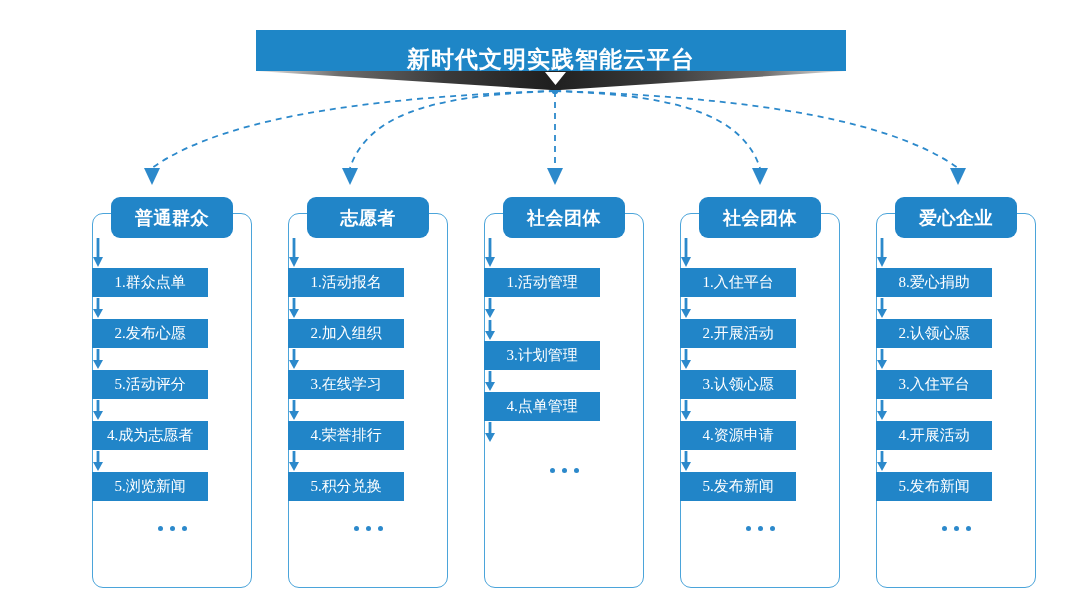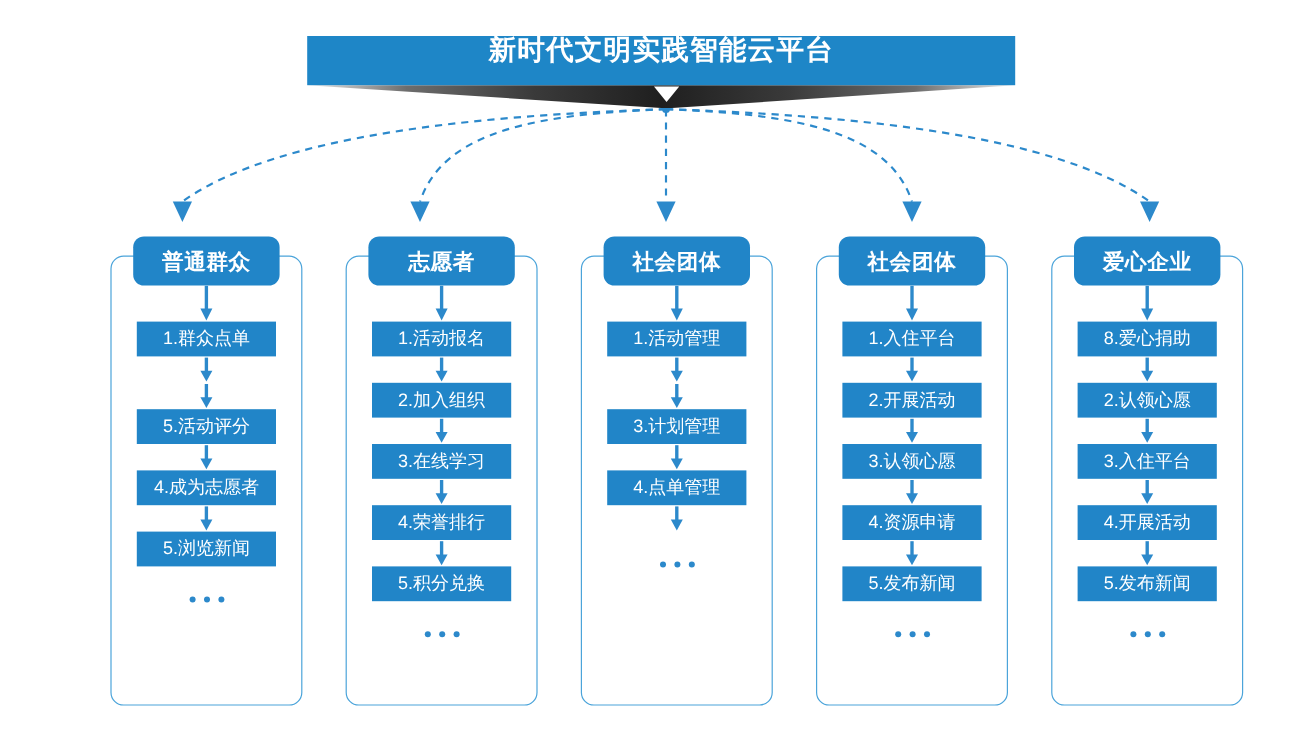--- a/index.html
+++ b/index.html
@@ -20,21 +20,21 @@
 
   
   #title-banner {
     position: absolute;
     left: 256px;
     top: 30px;
     width: 590px;
     height: 41px;
     background: #1e86c7;
     display: flex;
-    align-items: flex-start;
+    align-items: flex-end;
     justify-content: center;
     z-index: 6;
   }
   #title-banner .title-text {
     color: #ffffff;
     font-size: 23px;
     font-weight: bold;
     letter-spacing: 1px;
     line-height: 1;
     white-space: nowrap;
@@ -112,21 +112,21 @@
     white-space: nowrap;
   }
 
   .items-stack {
     position: absolute;
     left: 0;
     top: 41px;
     width: 160px;
     display: flex;
     flex-direction: column;
-    align-items: center;
+    font-family: Liberation Serif, serif;
   }
 
   
   .step-arrow {
     width: 12px;
     height: 22px;
     flex: none;
     display: block;
   }
   .step-arrow.first { height: 30px; }
@@ -218,20 +218,23 @@
           <rect x="4.6" y="0" width="2.8" height="20" fill="#2c89cb"></rect>
           <path d="M 1,19 L 11,19 L 6,29 Z" fill="#2c89cb"></path>
         </svg>
         <div class="item-box">
           <span class="item-text">1.群众点单</span>
         </div>
         <svg class="step-arrow" viewBox="0 0 12 22">
           <rect x="4.6" y="1" width="2.8" height="13" fill="#2c89cb"></rect>
           <path d="M 1,12 L 11,12 L 6,21 Z" fill="#2c89cb"></path>
         </svg>
+        <div class="item-box">
+          <span class="item-text">2.发布心愿</span>
+        </div>
         <svg class="step-arrow" viewBox="0 0 12 22">
           <rect x="4.6" y="1" width="2.8" height="13" fill="#2c89cb"></rect>
           <path d="M 1,12 L 11,12 L 6,21 Z" fill="#2c89cb"></path>
         </svg>
         <div class="item-box">
           <span class="item-text">5.活动评分</span>
         </div>
         <svg class="step-arrow" viewBox="0 0 12 22">
           <rect x="4.6" y="1" width="2.8" height="13" fill="#2c89cb"></rect>
           <path d="M 1,12 L 11,12 L 6,21 Z" fill="#2c89cb"></path>

